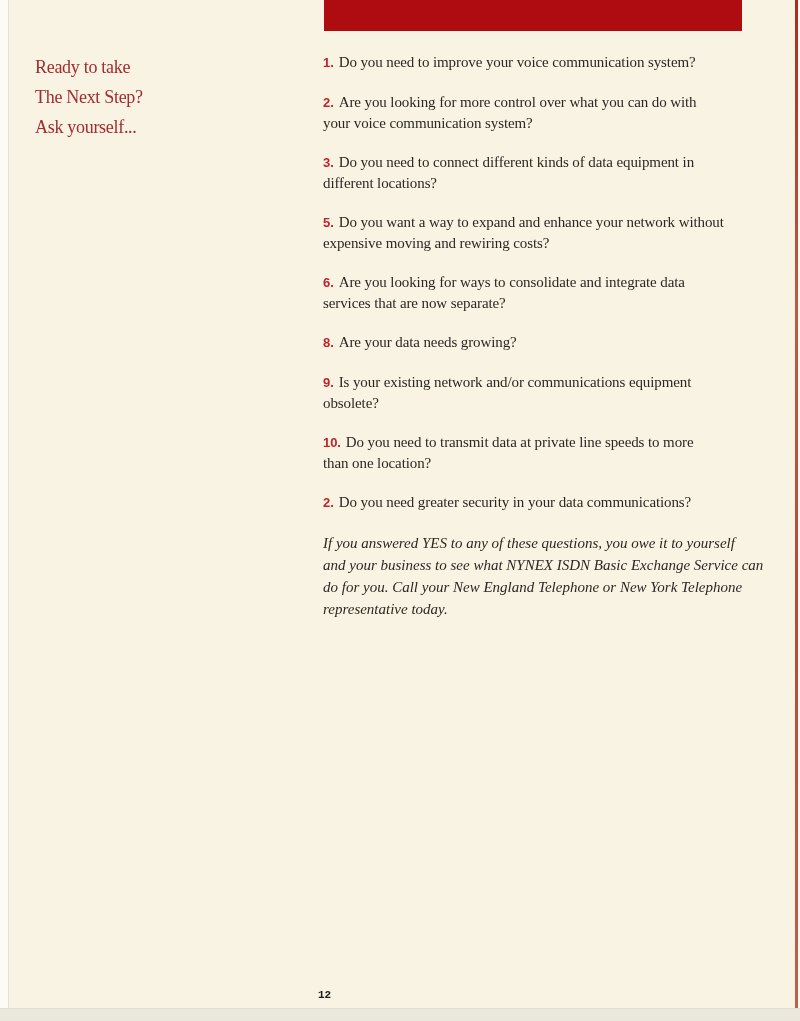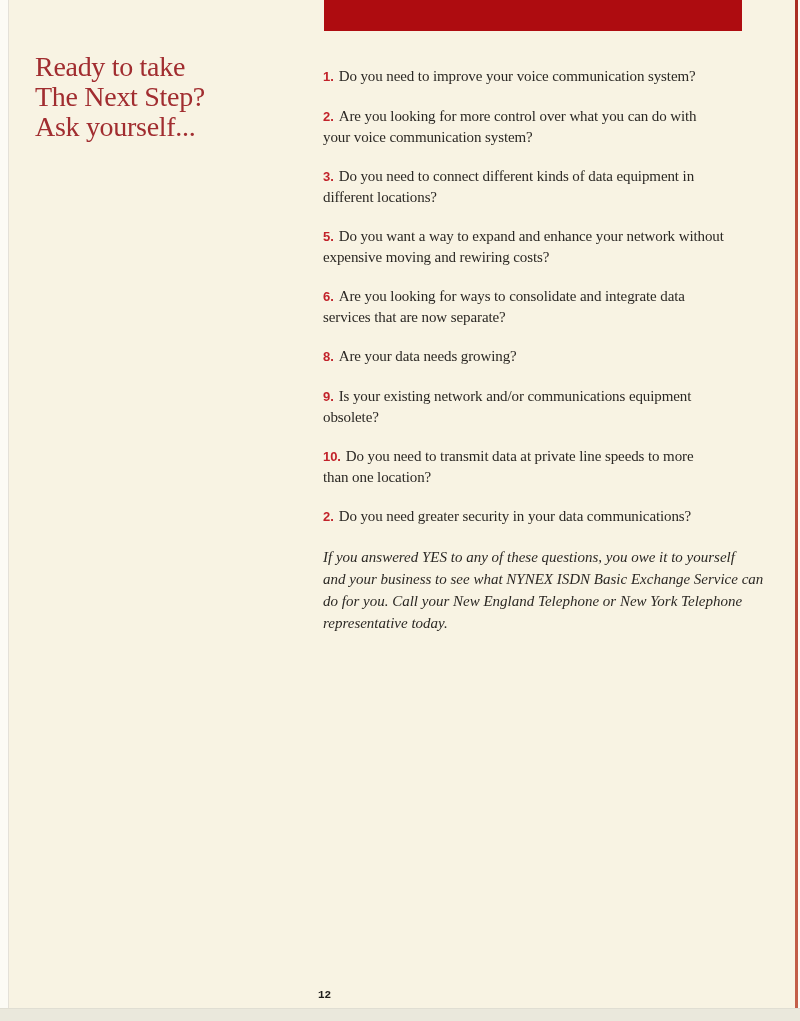--- a/index.html
+++ b/index.html
@@ -26,29 +26,29 @@
     position:absolute;left:0;top:0;width:8px;height:1021px;
     background:var(--edge-white);
     border-right:1px solid rgba(120,110,90,0.18);
   }
   .red-bar{
     position:absolute;left:324px;top:0;width:418px;height:31px;
     background:var(--bar-red);
   }
   .heading{
     position:absolute;left:35px;top:52px;width:270px;
-    font-size:28px;line-height:30px;letter-spacing:-0.3px;
+    font-size:18px;line-height:30px;letter-spacing:-0.3px;
     color:var(--heading-red);
     white-space:pre-line;
   }
   .main{
     position:absolute;left:323px;top:52px;width:470px;
   }
   .question{
-    margin:14px 0 19px 0;
+    margin:0 0 19px 0;
     font-size:15px;line-height:20px;
     letter-spacing:-0.1px;
   }
   .qnum{
     font-family:"Liberation Sans", sans-serif;
     font-weight:bold;
     font-size:13px;
     color:var(--num-red);
     margin-right:5px;
   }

